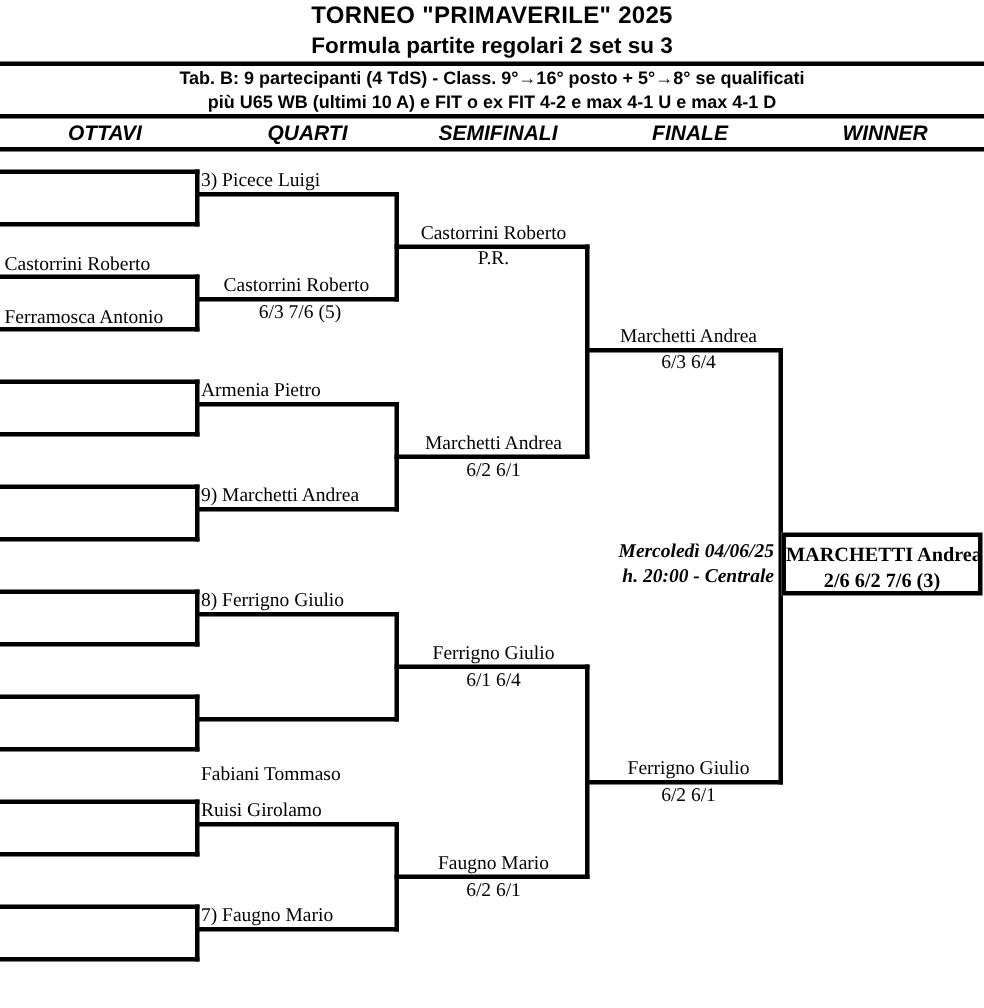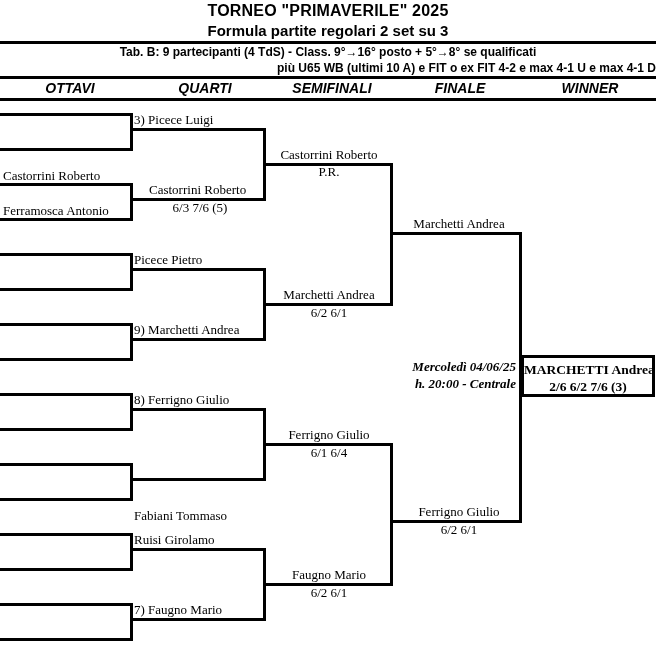--- a/index.html
+++ b/index.html
@@ -47,21 +47,21 @@
 
   .subtitle {
     position: absolute;
     left: 0; width: 656px;
     text-align: center;
     font-family: "Liberation Sans", "DejaVu Sans", sans-serif;
     font-weight: bold;
     font-size: 12px;
   }
   .subtitle-1 { top: 45px; }
-  .subtitle-2 { top: 61px; text-align: right; }
+  .subtitle-2 { top: 61px; }
 
   .col-head {
     position: absolute;
     top: 80px;
     font-family: "Liberation Sans", "DejaVu Sans", sans-serif;
     font-weight: bold;
     font-style: italic;
     font-size: 14px;
     text-align: center;
     white-space: nowrap;
@@ -204,21 +204,21 @@
   <div class="hline" style="left:130px; top:128px; width:136px;"></div>
   <div class="hline" style="left:130px; top:198px; width:136px;"></div>
   <div class="vline" style="left:263px; top:128px; height:73px;"></div>
   <div class="lbl" style="left:134px; top:112px;">3) Picece Luigi</div>
   <div class="lbl" style="left:149px; top:182px;">Castorrini Roberto</div>
   <div class="score" style="left:140px; top:200px; width:120px;">6/3  7/6 (5)</div>
 
   <div class="hline" style="left:130px; top:268px; width:136px;"></div>
   <div class="hline" style="left:130px; top:338px; width:136px;"></div>
   <div class="vline" style="left:263px; top:268px; height:73px;"></div>
-  <div class="lbl" style="left:134px; top:252px;">Picece Pietro</div>
+  <div class="lbl" style="left:134px; top:252px;">Armenia Pietro</div>
   <div class="lbl" style="left:134px; top:322px;text-align:right;">9) Marchetti Andrea</div>
 
   <div class="hline" style="left:130px; top:408px; width:136px;"></div>
   <div class="hline" style="left:130px; top:478px; width:136px;"></div>
   <div class="vline" style="left:263px; top:408px; height:73px;"></div>
   <div class="lbl" style="left:134px; top:392px;">8) Ferrigno Giulio</div>
   <div class="lbl" style="left:134px; top:462px;margin-top:46px;">Fabiani Tommaso</div>
 
   <div class="hline" style="left:130px; top:548px; width:136px;"></div>
   <div class="hline" style="left:130px; top:618px; width:136px;"></div>
@@ -239,20 +239,21 @@
   <div class="vline" style="left:390px; top:443px; height:143px;"></div>
   <div class="lbl-center" style="left:268px; top:427px; width:122px;">Ferrigno Giulio</div>
   <div class="score" style="left:268px; top:445px; width:122px;">6/1  6/4</div>
   <div class="lbl-center" style="left:268px; top:567px; width:122px;">Faugno Mario</div>
   <div class="score" style="left:268px; top:585px; width:122px;">6/2  6/1</div>
 
   <div class="hline" style="left:390px; top:232px; width:132px;"></div>
   <div class="hline" style="left:390px; top:520px; width:132px;"></div>
   <div class="vline" style="left:519px; top:232px; height:291px;"></div>
   <div class="lbl-center" style="left:398px; top:216px; width:122px;">Marchetti Andrea</div>
+  <div class="score" style="left:398px; top:233px; width:122px;">6/3 6/4</div>
   <div class="lbl-center" style="left:398px; top:504px; width:122px;">Ferrigno Giulio</div>
   <div class="score" style="left:398px; top:522px; width:122px;">6/2  6/1</div>
 
   <div class="sched" style="left:380px; top:358px; width:136px;">Mercoledì 04/06/25</div>
   <div class="sched" style="left:380px; top:375px; width:136px;">h. 20:00 - Centrale</div>
 
   <div class="winner-box" style="left:521px; top:355px; width:134px; height:42px; padding-top:3px;">
     <div class="winner-name">MARCHETTI Andrea</div>
     <div class="winner-score">2/6  6/2  7/6 (3)</div>
   </div>

